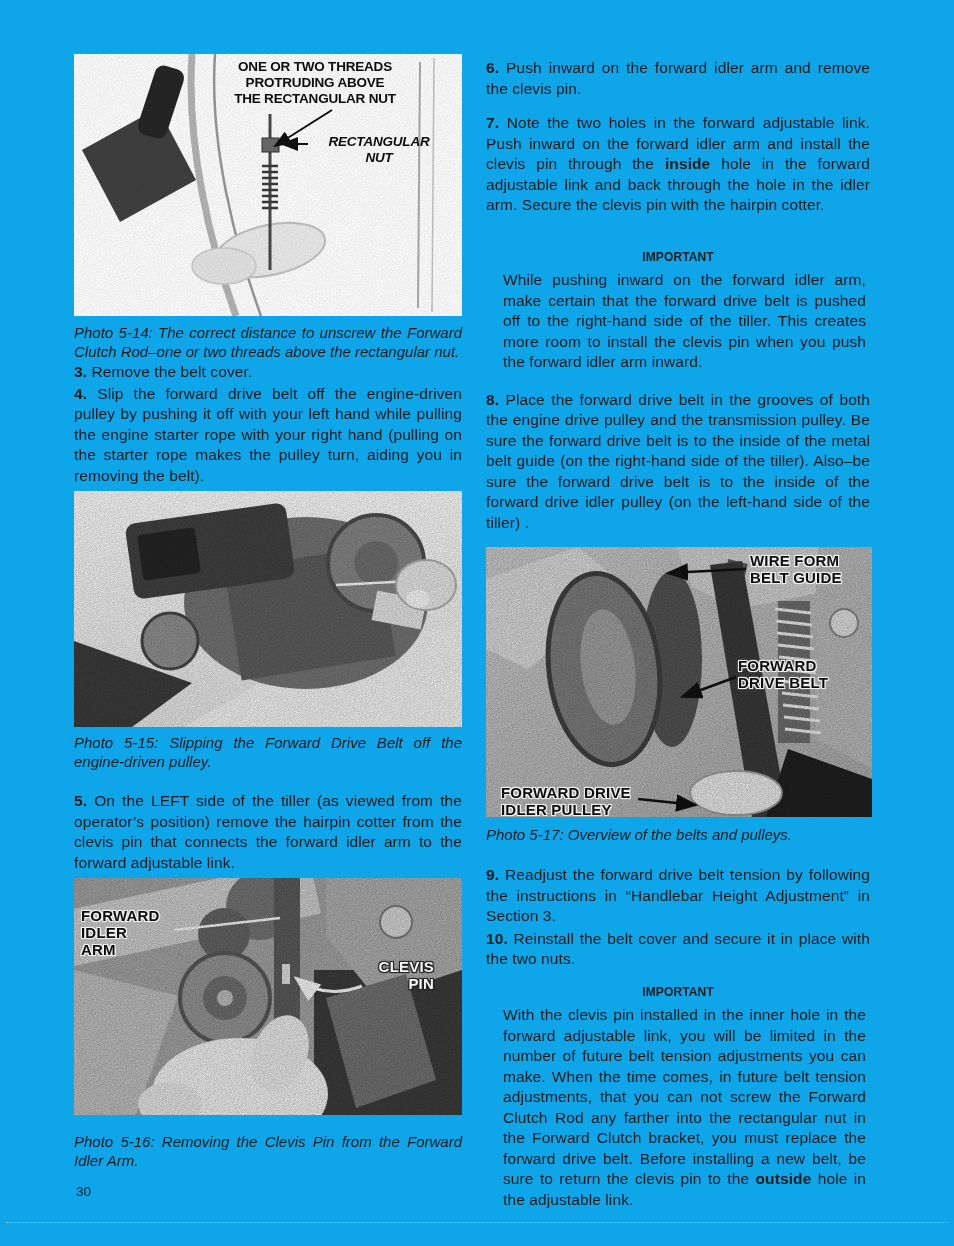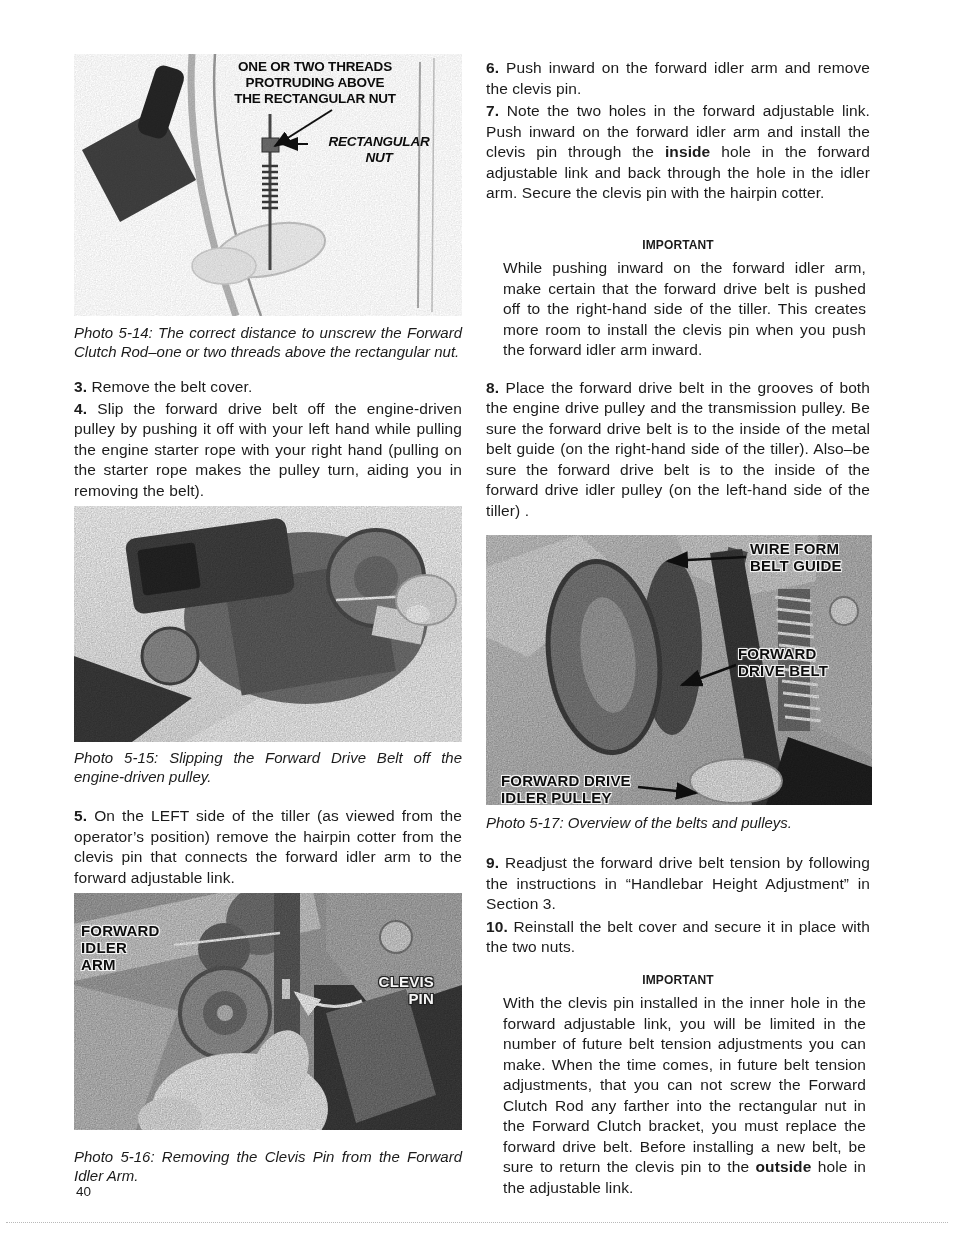--- a/index.html
+++ b/index.html
@@ -1,17 +1,17 @@
 <!DOCTYPE html>
 <html><head>
 <meta charset="utf-8">
 <style>
   html,body{margin:0;padding:0;background:#e9e9e9;}
   .page{
-    position:relative;width:954px;height:1246px;background:#ffffff;
+    position:relative;width:954px;height:1246px;background:#0ea5e9;
     font-family:"Liberation Sans", sans-serif;color:#1b1b1b;overflow:hidden;
     margin:0 auto;
   }
   .col{position:absolute;top:52px;}
   .col-left{left:74px;width:388px;}
   .col-right{left:486px;width:384px;}
   p{margin:0;}
   .body{font-size:15.5px;line-height:20.5px;text-align:justify;letter-spacing:0.1px;}
   .body b{font-weight:bold;}
   .caption{font-size:15px;line-height:19px;font-style:italic;text-align:justify;}
@@ -33,25 +33,25 @@
   .halo-b{color:#f6f6f6;text-shadow:-1px -1px 0 #222,1px -1px 0 #222,-1px 1px 0 #222,1px 1px 0 #222,0 0 3px #222;}
   .c16-idler{left:7px;top:29px;}
   .c16-clevis{right:28px;top:80px;text-align:right;}
   .c17-guide{left:264px;top:5px;}
   .c17-belt{left:252px;top:110px;}
   .c17-pulley{left:15px;top:237px;}
   .cap14{margin-top:7px;}
   .cap15{margin-top:6px;}
   .cap16{margin-top:17px;}
   .cap17{margin-top:8px;}
-  .s3{margin-top:16px;}
+  .s3{margin-top:1px;}
   .s4{margin-top:1px;}
   .s5{margin-top:20px;}
   .s6{margin-top:6px;}
-  .s7{margin-top:2px;}
+  .s7{margin-top:14px;}
   .s8{margin-top:17px;}
   .s9{margin-top:21px;}
   .s10{margin-top:2px;}
   .imp2-head{margin-top:12px;}
   .page-number{position:absolute;left:76px;top:1184px;font-size:13.5px;}
   .scan-line{position:absolute;left:6px;right:6px;top:1222px;border-top:1px dotted #b9b9b9;height:0;}
 </style>
 </head>
 <body>
 
@@ -238,16 +238,16 @@
 
     <p class="body s9"><b>9.</b> <span>Readjust the forward drive belt tension by following the instructions in “Handlebar Height Adjustment” in Section 3.</span></p>
 
     <p class="body s10"><b>10.</b> <span>Reinstall the belt cover and secure it in place with the two nuts.</span></p>
 
     <p class="body imp-head imp2-head">IMPORTANT</p>
     <p class="body imp-text"><span>With the clevis pin installed in the inner hole in the forward adjustable link, you will be limited in the number of future belt tension adjustments you can make. When the time comes, in future belt tension adjustments, that you can not screw the Forward Clutch Rod any farther into the rectangular nut in the Forward Clutch bracket, you must replace the forward drive belt. Before installing a new belt, be sure to return the clevis pin to the </span><b>outside</b><span> hole in the adjustable link.</span></p>
 
   </div>
 
-  <div class="page-number">40</div>
+  <div class="page-number">30</div>
   <div class="scan-line"></div>
 
 </div>
 
 </body></html>

